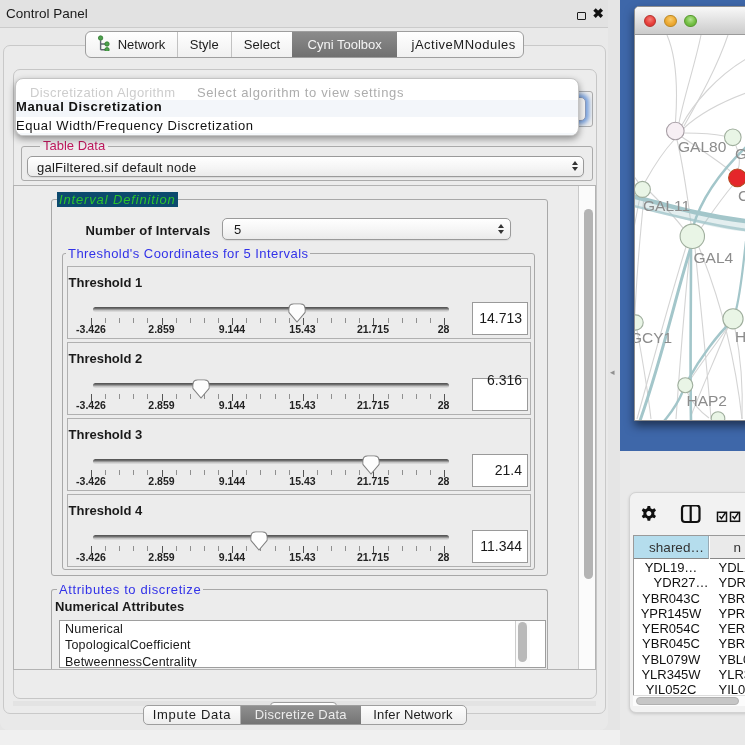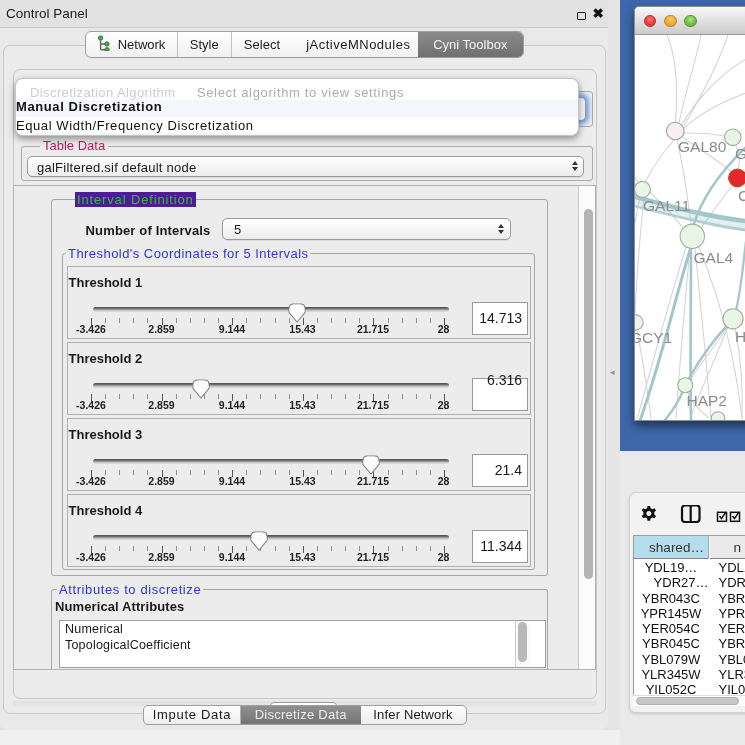--- a/index.html
+++ b/index.html
@@ -35,41 +35,41 @@
       <svg width="14" height="17" viewBox="0 0 14 17" style="margin-right:6.5px;position:relative;top:-2.5px;">
         <path d="M3.6,6.2 L3.6,15.7 M3.6,10 L9,10 M3.6,15.7 L9,15.7" stroke="#5f6470" stroke-width="1.4" fill="none"></path>
         <circle cx="3.6" cy="4" r="2.2" fill="#4da04d" stroke="#2e7a2e" stroke-width="0.8"></circle>
         <circle cx="10" cy="10" r="2.2" fill="#4da04d" stroke="#2e7a2e" stroke-width="0.8"></circle>
         <circle cx="10" cy="15.7" r="2.2" fill="#4da04d" stroke="#2e7a2e" stroke-width="0.8"></circle>
       </svg>
       <span>Network</span>
     </div>
     <div style="width:54.4px;display:flex;align-items:center;justify-content:center;border-right:1px solid #c2c2c2;">Style</div>
     <div style="width:60.1px;display:flex;align-items:center;justify-content:center;">Select</div>
+    <div style="width:105.4px;display:flex;align-items:center;justify-content:center;background:linear-gradient(#8b8b8b,#707070);color:#f4f4f4;">Cyni Toolbox</div>
     <div style="flex:1;display:flex;align-items:center;justify-content:center;letter-spacing:0.5px;padding-left:7px;">jActiveMNodules</div>
-    <div style="width:105.4px;display:flex;align-items:center;justify-content:center;background:linear-gradient(#8b8b8b,#707070);color:#f4f4f4;">Cyni Toolbox</div>
   </div>
 
   <div class="abs" style="left:21px;top:91px;width:572px;height:35.5px;border:1px solid #ababab;border-radius:3px;"></div>
   <div class="abs" style="left:556px;top:96.5px;width:30px;height:24px;border:1px solid #8899bb;border-radius:5px;background:#f2f2f2;box-shadow:0 0 4px 2.5px rgba(80,135,215,0.75);"></div>
 
   <div class="abs" style="left:21px;top:146px;width:572px;height:34.5px;border:1px solid #ababab;border-radius:3px;"></div>
   <div class="abs" style="left:40px;top:138px;background:#ececec;padding:0 3px;font-size:13px;color:#be185d;">Table Data</div>
   <div class="abs combo" style="left:27px;top:155.5px;width:557px;height:21.5px;">
     <div class="abs" style="left:9px;top:3.5px;font-size:13px;letter-spacing:0.25px;color:#1a1a1a;">galFiltered.sif default node</div>
     <div class="arrows">
         <div class="up"></div>
         <div class="dn"></div>
       </div>
   </div>
 
   <div class="abs" style="left:13px;top:185px;width:583px;height:484.5px;border:1px solid #b3b3b3;background:#ececec;overflow:hidden;">
 
     <div class="abs" style="left:37px;top:13px;width:496.5px;height:376.5px;border:1px solid #a8a8a8;border-radius:3px;"></div>
-    <div class="abs" style="left:61px;top:6px;background:#4c1d95;padding:0 2px;font-size:13px;letter-spacing:0.85px;color:#2cc42c;">Interval Definition</div>
+    <div class="abs" style="left:43px;top:6px;background:#0c4a6e;padding:0 2px;font-size:13px;letter-spacing:0.85px;color:#2cc42c;font-style:italic;">Interval Definition</div>
 
     <div class="abs" style="left:50px;top:36.5px;width:146.5px;font-size:13px;font-weight:bold;letter-spacing:0.15px;color:#1a1a1a;text-align:right;white-space:nowrap;">Number of Intervals</div>
     <div class="abs combo" style="left:208px;top:31.5px;width:288.5px;height:22px;">
       <div class="abs" style="left:11px;top:3px;font-size:13px;color:#1a1a1a;">5</div>
       <div class="arrows">
           <div class="up"></div>
           <div class="dn"></div>
         </div>
     </div>
 
@@ -170,20 +170,21 @@
           <div class="abs" style="left:404px;top:43px;width:50px;text-align:right;font-size:14px;color:#1a1a1a;">11.344</div>
         </div>
       </div>
 
     <div class="abs" style="left:37px;top:402.5px;width:496.5px;height:90px;border:1px solid #a8a8a8;border-radius:3px 3px 0 0;border-bottom:none;"></div>
     <div class="abs" style="left:43px;top:395.5px;background:#ececec;padding:0 2px;font-size:13px;letter-spacing:0.6px;color:#3232e8;">Attributes to discretize</div>
     <div class="abs" style="left:41px;top:412.5px;font-size:13px;font-weight:bold;letter-spacing:0.1px;color:#1a1a1a;">Numerical Attributes</div>
     <div class="abs" style="left:44.5px;top:433.5px;width:487.5px;height:48.5px;background:#ffffff;border:1px solid #9e9e9e;font-size:12.5px;color:#1a1a1a;overflow:hidden;">
       <div style="padding-left:5.5px;height:16.3px;line-height:16.3px;margin-top:0.5px;letter-spacing:0.2px;">Numerical</div>
       <div style="padding-left:5.5px;height:16.3px;line-height:16.3px;letter-spacing:0.2px;">TopologicalCoefficient</div>
+      <div style="padding-left:5.5px;height:16.3px;line-height:16.3px;letter-spacing:0.2px;">BetweennessCentrality</div>
     </div>
     <div class="abs" style="left:501px;top:434.5px;width:15px;height:46.5px;background:#fafafa;border-left:1px solid #cccccc;"></div>
     <div class="abs" style="left:504px;top:436px;width:9px;height:40px;background:#b9b9b9;border-radius:4.5px;"></div>
 
     <div class="abs" style="left:563.5px;top:0;width:19.5px;height:484.5px;background:#fbfbfb;border-left:1px solid #c9c9c9;"></div>
     <div class="abs" style="left:569.5px;top:23px;width:9.5px;height:370px;background:#b4b4b4;border-radius:5px;"></div>
   </div>
 
   <div class="abs" style="left:13px;top:700.5px;width:583px;height:5.5px;background:#e3e3e3;"></div>
 

